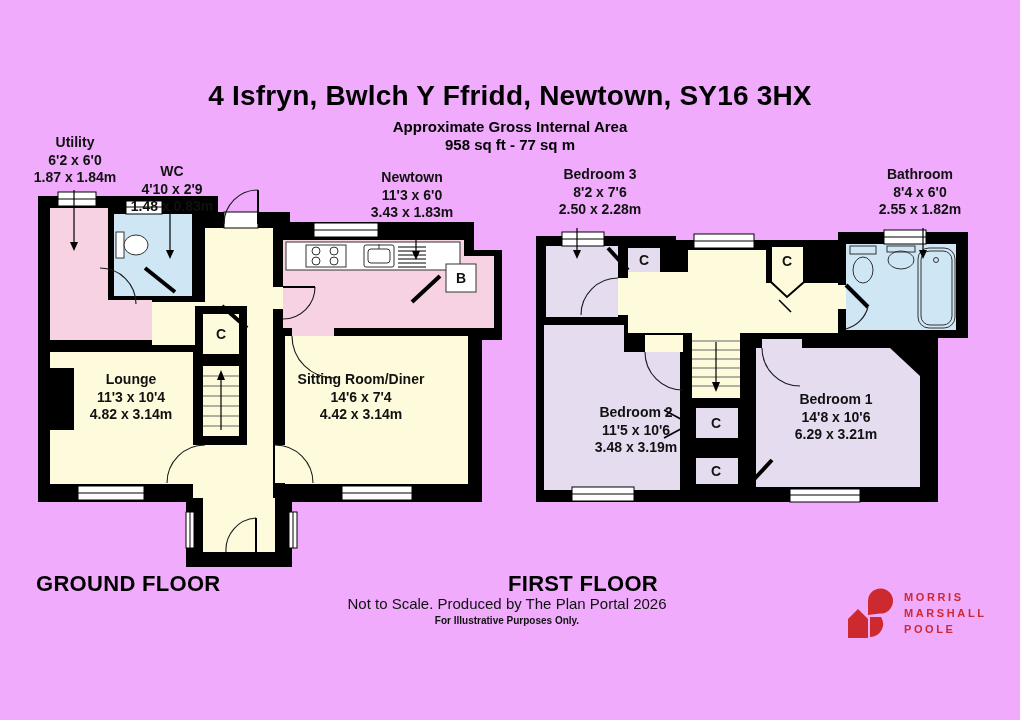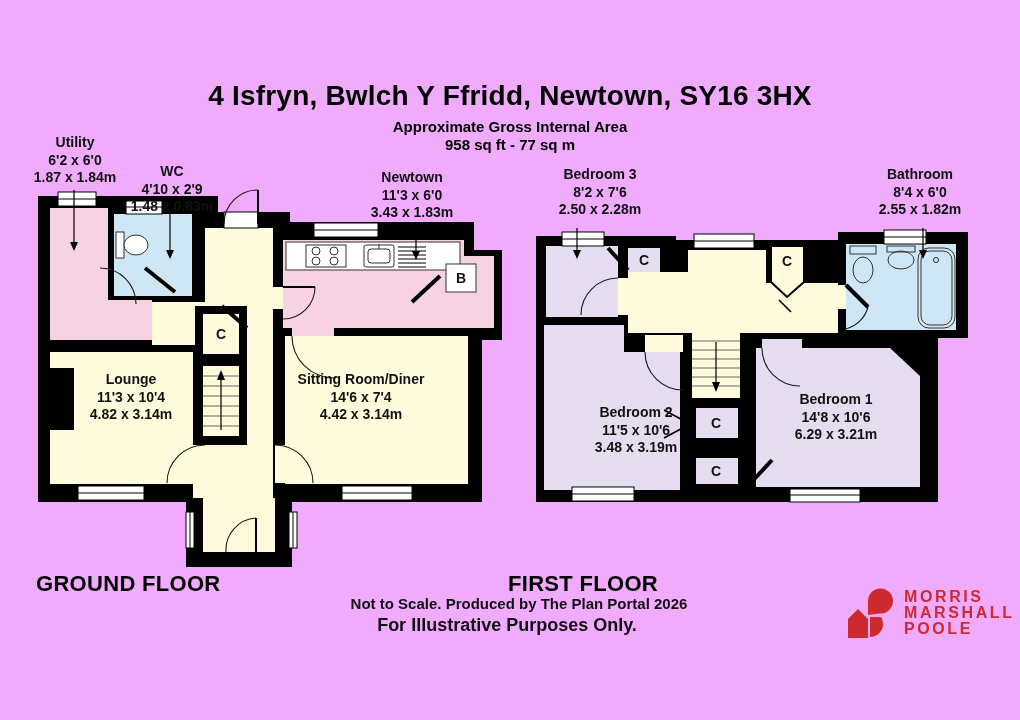--- a/index.html
+++ b/index.html
@@ -4,25 +4,25 @@
 <style>
   html,body{margin:0;padding:0;background:#fff;}
   .page{position:relative;width:1020px;height:720px;background:#f0abfc;overflow:hidden;
         font-family:"Liberation Sans", sans-serif;color:#000;}
   .abs{position:absolute;}
   .ctr{transform:translateX(-50%);text-align:center;white-space:nowrap;}
   .title{font-size:28px;font-weight:bold;letter-spacing:0.2px;}
   .subtitle{font-size:15px;font-weight:bold;}
   .room-label{font-size:14px;font-weight:bold;line-height:17.5px;color:#111;}
   .floor-title{font-size:22px;font-weight:bold;letter-spacing:0.3px;}
-  .footer1{font-size:15px;font-weight:bold;color:#111;margin-left:12px;}
-  .footer2{font-size:18px;font-weight:bold;color:#111;}
+  .footer1{font-size:15px;font-weight:normal;color:#111;}
+  .footer2{font-size:10px;font-weight:bold;color:#111;}
   .annot{position:absolute;transform:translate(-50%,-50%);font-size:14px;font-weight:bold;color:#111;}
   .logo{display:flex;align-items:center;gap:10px;}
-  .logo-text{color:var(--logo-red,#CD2A30);font-size:16px;font-weight:bold;
+  .logo-text{color:var(--logo-red,#CD2A30);font-size:11px;font-weight:bold;
              letter-spacing:2.6px;line-height:16px;}
   svg.plan{position:absolute;left:0;top:0;}
   .wall{fill:#000;}
   .rm-cream{fill:var(--room-cream,#FDFBDB);}
   .rm-pink{fill:var(--room-pink,#F7D2E2);}
   .rm-blue{fill:var(--room-blue,#CFE6F4);}
   .rm-purple{fill:var(--room-purple,#E5DCF0);}
   .win{fill:#fff;stroke:#000;stroke-width:1;}
   .winline{stroke:#000;stroke-width:1;}
   .arc{fill:none;stroke:#1a1a1a;stroke-width:1.1;}

